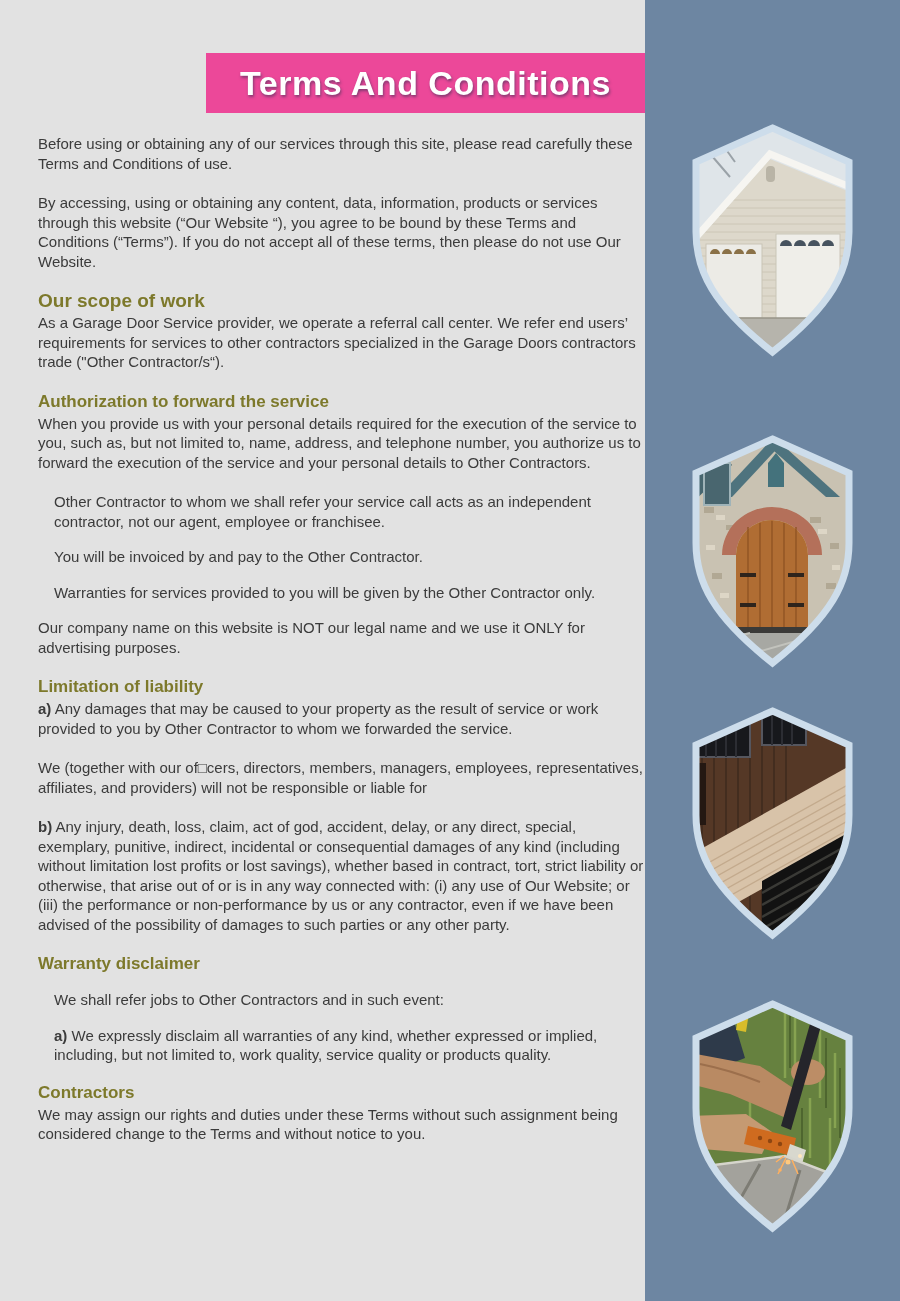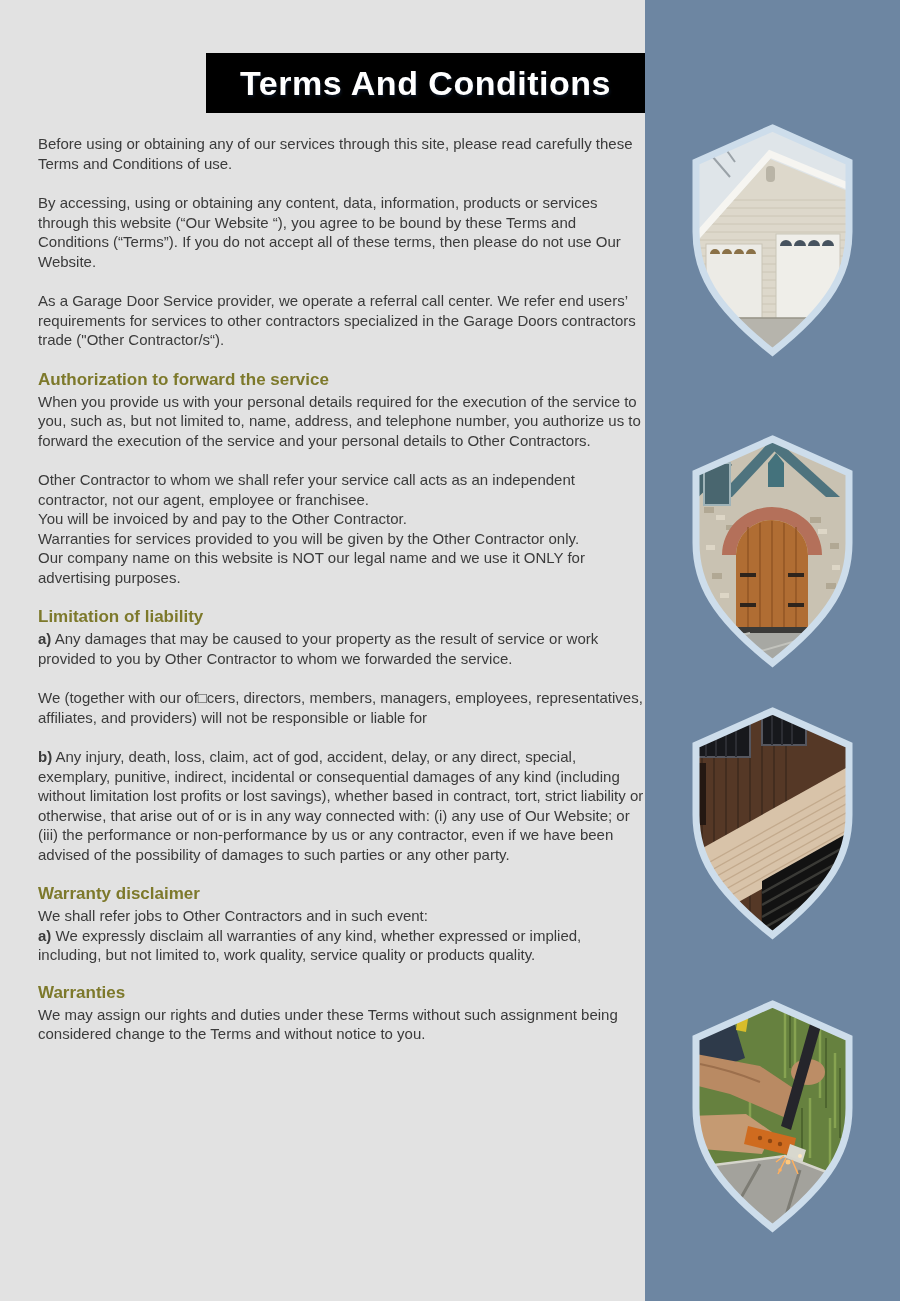--- a/index.html
+++ b/index.html
@@ -4,32 +4,32 @@
 <style>
   html,body{margin:0;padding:0;}
   body{
     width:900px;height:1301px;position:relative;overflow:hidden;
     background:#e2e2e2;
     font-family:"Liberation Sans",sans-serif;
   }
   .sidebar{position:absolute;top:0;right:0;width:255px;height:1301px;background:#6d86a2;}
   .banner{
     position:absolute;left:206px;top:53px;width:439px;height:60px;
-    background:#000000;display:flex;align-items:center;justify-content:center;
+    background:#ec4899;display:flex;align-items:center;justify-content:center;
   }
   .banner h1{
     margin:0;color:#ffffff;font-size:34px;font-weight:bold;letter-spacing:.5px;
     text-shadow:1px 2px 3px rgba(24,44,74,.5);
   }
   .content{
     position:absolute;left:38px;top:134px;width:610px;
     color:#3b3b3b;font-size:15px;line-height:19.5px;
   }
   .content p{margin:0 0 20px 0;}
-  .content p.tight{margin:0;}
+  .content p.tight{margin:16px;}
   .content p.gap-top{}
   h2.sec{
     color:#7d792b;font-size:17px;line-height:20px;font-weight:bold;
     margin:18px 0 2px 0;
   }
   h2.sec.big{font-size:19px;}
   b.pfx{font-weight:bold;}
   .shield{position:absolute;left:45px;width:165px;height:237px;}
   .shield.s1{top:122px;} .shield.s2{top:433px;} .shield.s3{top:705px;} .shield.s4{top:998px;}
 </style>
@@ -170,35 +170,36 @@
 
 <div class="banner">
   <h1>Terms And Conditions</h1>
 </div>
 
 <div class="content">
 
   <p>Before using or obtaining any of our services through this site, please read carefully these Terms and Conditions of use.</p>
   <p>By accessing, using or obtaining any content, data, information, products or services through this website (“Our Website “), you agree to be bound by these Terms and Conditions (“Terms”). If you do not accept all of these terms, then please do not use Our Website.</p>
 
+  <h2 class="sec big">Our scope of work</h2>
   <p>As a Garage Door Service provider, we operate a referral call center. We refer end users’ requirements for services to other contractors specialized in the Garage Doors contractors trade ("Other Contractor/s“).</p>
 
   <h2 class="sec">Authorization to forward the service</h2>
   <p>When you provide us with your personal details required for the execution of the service to you, such as, but not limited to, name, address, and telephone number, you authorize us to forward the execution of the service and your personal details to Other Contractors.</p>
 
   <p class="tight">Other Contractor to whom we shall refer your service call acts as an independent contractor, not our agent, employee or franchisee.</p>
   <p class="tight">You will be invoiced by and pay to the Other Contractor.</p>
   <p class="tight">Warranties for services provided to you will be given by the Other Contractor only.</p>
   <p class="gap-top">Our company name on this website is NOT our legal name and we use it ONLY for advertising purposes.</p>
 
   <h2 class="sec">Limitation of liability</h2>
   <p><b class="pfx">a)</b><span> Any damages that may be caused to your property as the result of service or work provided to you by Other Contractor to whom we forwarded the service.</span></p>
   <p>We (together with our of□cers, directors, members, managers, employees, representatives, affiliates, and providers) will not be responsible or liable for</p>
   <p><b class="pfx">b)</b><span> Any injury, death, loss, claim, act of god, accident, delay, or any direct, special, exemplary, punitive, indirect, incidental or consequential damages of any kind (including without limitation lost profits or lost savings), whether based in contract, tort, strict liability or otherwise, that arise out of or is in any way connected with: (i) any use of Our Website; or (iii) the performance or non-performance by us or any contractor, even if we have been advised of the possibility of damages to such parties or any other party.</span></p>
 
   <h2 class="sec">Warranty disclaimer</h2>
   <p class="tight">We shall refer jobs to Other Contractors and in such event:</p>
   <p class="tight"><b class="pfx">a)</b><span> We expressly disclaim all warranties of any kind, whether expressed or implied, including, but not limited to, work quality, service quality or products quality.</span></p>
 
-  <h2 class="sec">Warranties</h2>
+  <h2 class="sec">Contractors</h2>
   <p>We may assign our rights and duties under these Terms without such assignment being considered change to the Terms and without notice to you.</p>
 
 </div>
 
 </body></html>

